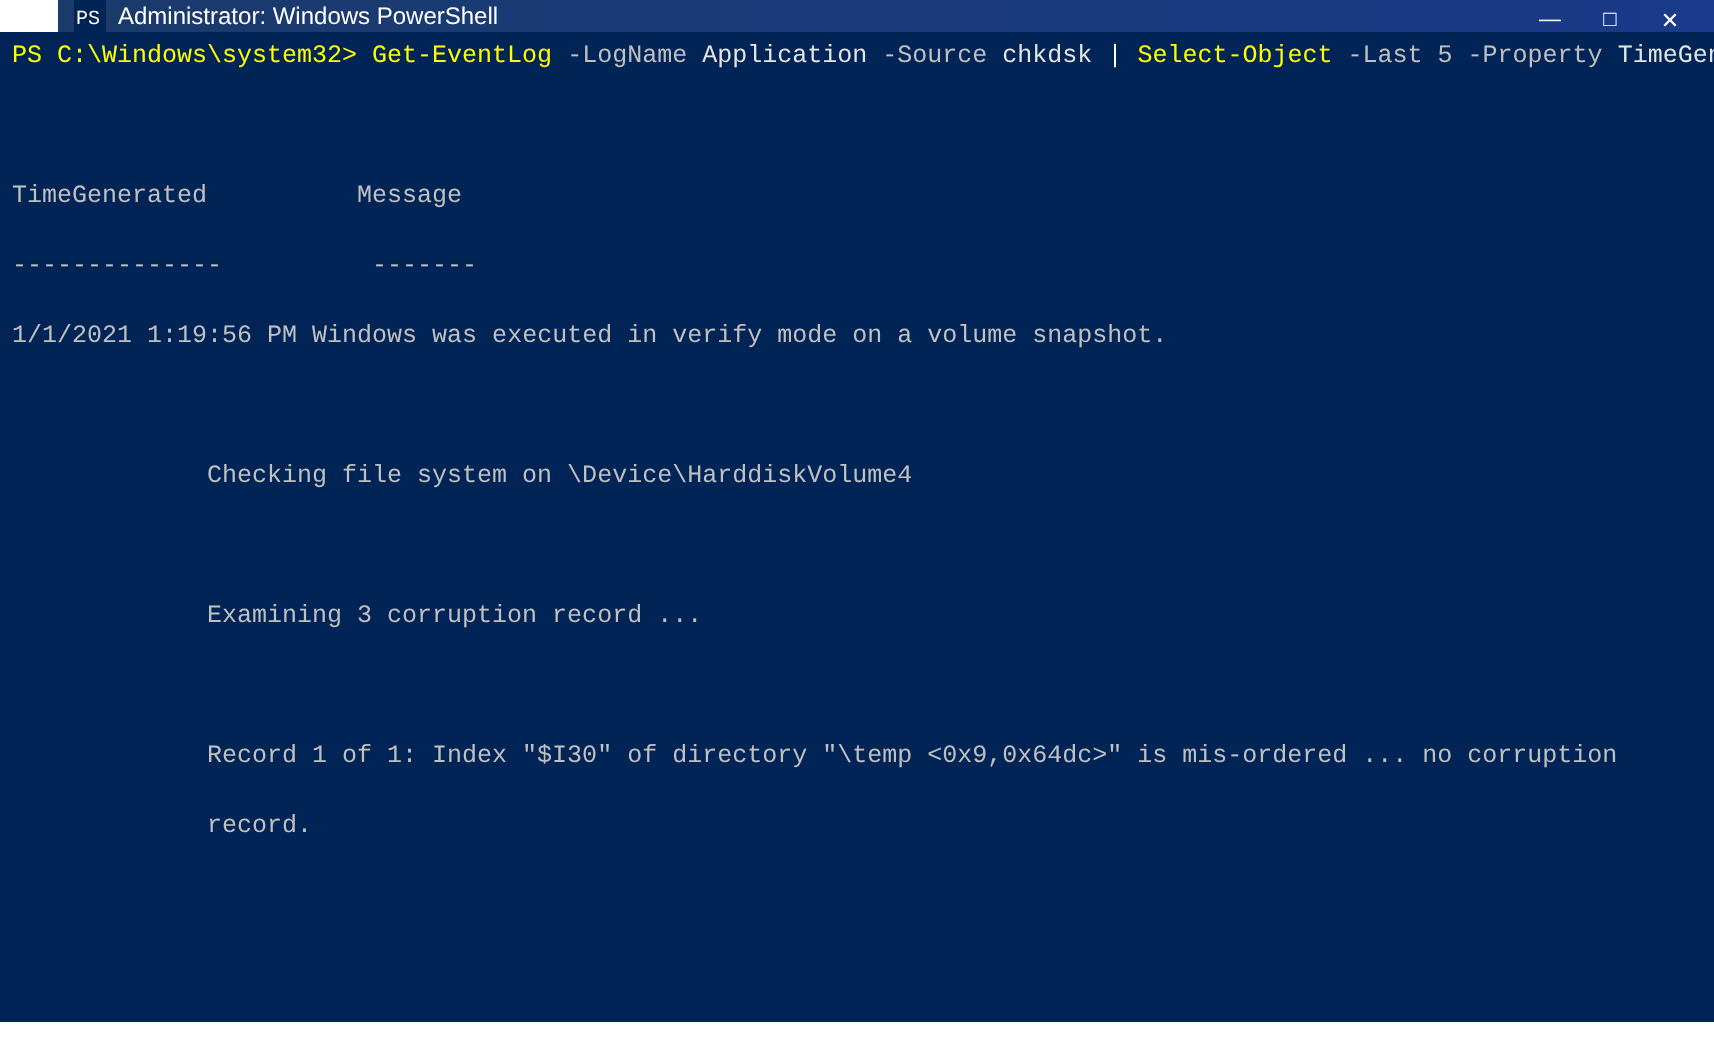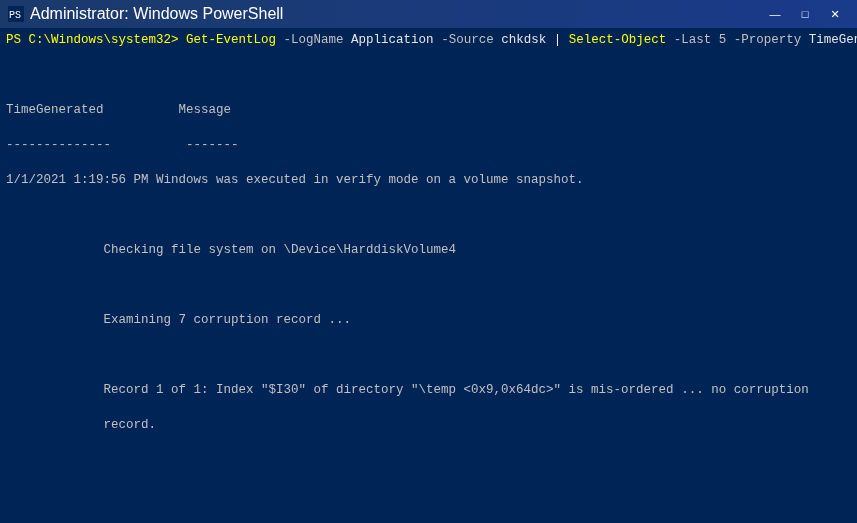--- a/index.html
+++ b/index.html
@@ -1,38 +1,38 @@
 <!DOCTYPE html>
 <html><head>
   <meta charset="utf-8">
   <style>
     * { margin: 0; padding: 0; box-sizing: border-box; }
     body { width: 857px; height: 523px; overflow: hidden; font-family: 'Courier New', Courier, monospace; }
 
     .title-bar {
       background: linear-gradient(to right, #1a3a6b, #1a3a8b);
-      height: 28px;
+      height: 16px;
       display: flex;
-      align-items: center;
       padding: 0 8px;
       justify-content: space-between;
+      margin-left: 29px;
     }
     .title-bar-left {
       display: flex;
       align-items: center;
       gap: 6px;
     }
     .title-bar-icon {
       width: 16px;
       height: 16px;
     }
     .title-bar-title {
       color: white;
       font-family: 'Segoe UI', Arial, sans-serif;
-      font-size: 16px;
+      font-size: 12px;
     }
     .title-bar-controls {
       display: flex;
       gap: 2px;
     }
     .title-btn {
       width: 28px;
       height: 20px;
       background: transparent;
       border: none;
@@ -83,21 +83,21 @@
 </div>
 
 <div class="terminal"><span class="line"><span class="y">PS C:\Windows\system32&gt;</span> <span class="y">Get-EventLog</span> <span class="g">-LogName</span> <span class="c">Application</span> <span class="g">-Source</span> <span class="c">chkdsk</span> <span class="w">|</span> <span class="y">Select-Object</span> <span class="g">-Last 5 -Property</span> <span class="c">TimeGenerated</span></span>
 <span class="line"> </span>
 <span class="line"><span>TimeGenerated</span>          <span>Message</span></span>
 <span class="line"><span>--------------</span>          <span>-------</span></span>
 <span class="line"><span>1/1/2021 1:19:56 PM</span> <span>Windows was executed in verify mode on a volume snapshot.</span></span>
 <span class="line"> </span>
 <span class="line">             <span>Checking file system on \Device\HarddiskVolume4</span></span>
 <span class="line"> </span>
-<span class="line">             <span>Examining 7 corruption record ...</span></span>
+<span class="line">             <span>Examining 3 corruption record ...</span></span>
 <span class="line"> </span>
 <span class="line">             <span>Record 1 of 1: Index "$I30" of directory "\temp &lt;0x9,0x64dc&gt;" is mis-ordered ... no corruption</span></span>
 <span class="line">             <span>record.</span></span>
 <span class="line"> </span>
 <span class="line">             </span>
 
 
 
 
 

